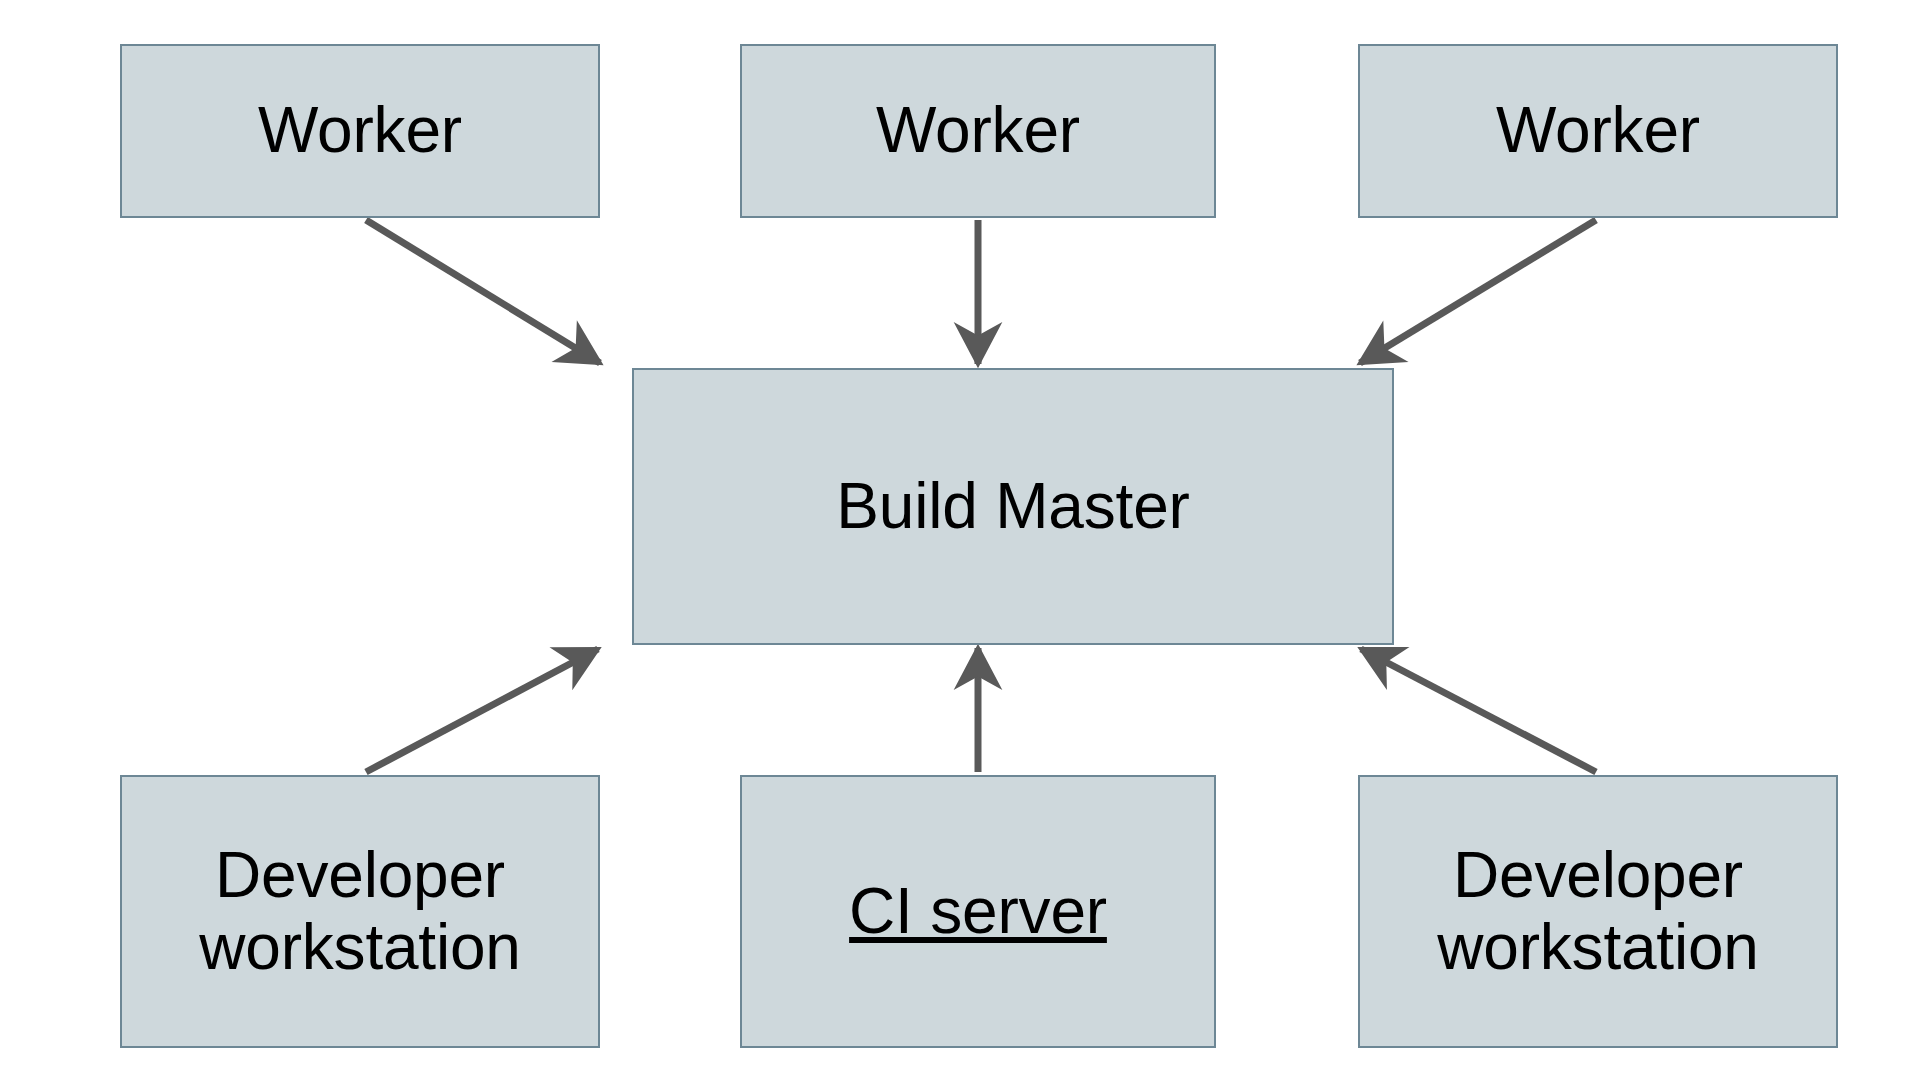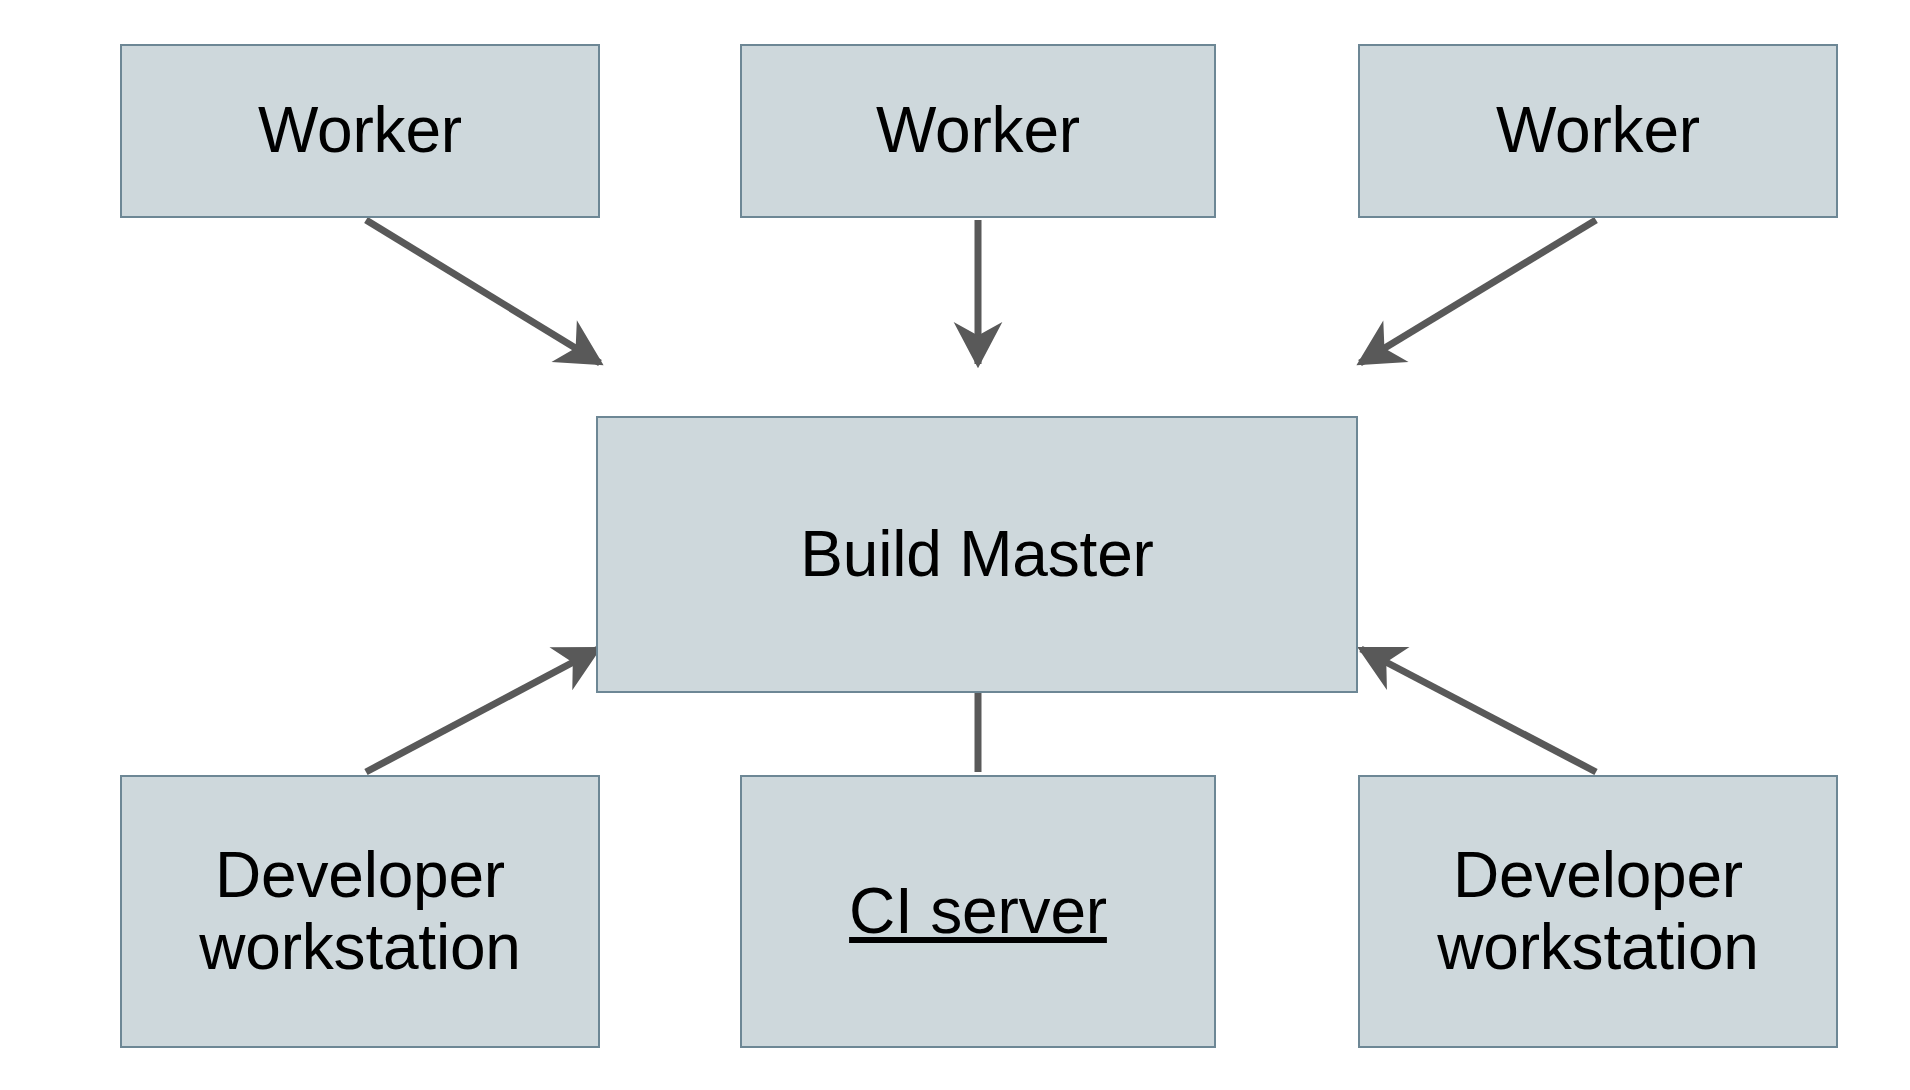--- a/index.html
+++ b/index.html
@@ -43,21 +43,21 @@
     color: #000000;
     font-weight: 400;
     line-height: 1.12;
     white-space: pre-line;
     letter-spacing: -0.2px;
   }
   
   #node-worker-1  { left: 120px;  top: 44px;  width: 480px; height: 174px; }
   #node-worker-2  { left: 740px;  top: 44px;  width: 476px; height: 174px; }
   #node-worker-3  { left: 1358px; top: 44px;  width: 480px; height: 174px; }
-  #node-build-master { left: 596px; top: 368px; width: 762px; height: 277px; margin-top: 48px; }
+  #node-build-master { left: 632px; top: 368px; width: 762px; height: 277px; }
   #node-dev-ws-left  { left: 120px;  top: 775px; width: 480px; height: 273px; }
   #node-ci-server    { left: 740px;  top: 775px; width: 476px; height: 273px; text-decoration: underline; }
   #node-dev-ws-right { left: 1358px; top: 775px; width: 480px; height: 273px; }
 
   #node-worker-1 .node-label,
   #node-worker-2 .node-label,
   #node-worker-3 .node-label { font-size: 64px; }
   #node-build-master .node-label { font-size: 64px; }
   #node-dev-ws-left .node-label,
   #node-dev-ws-right .node-label { font-size: 64px; }

